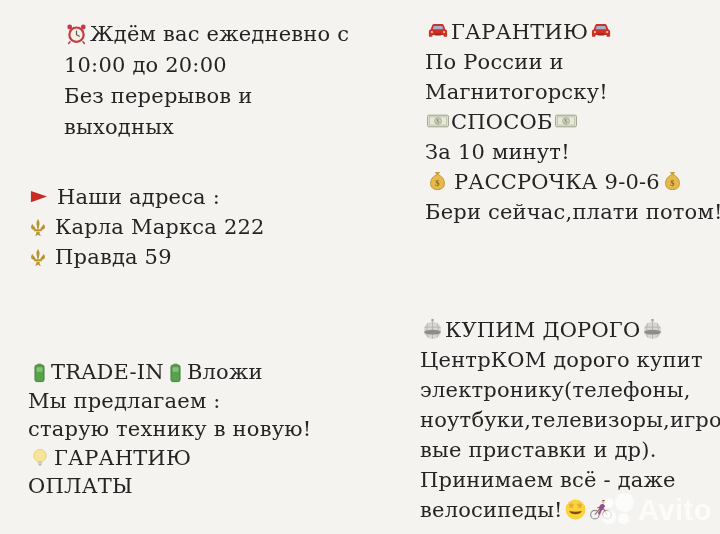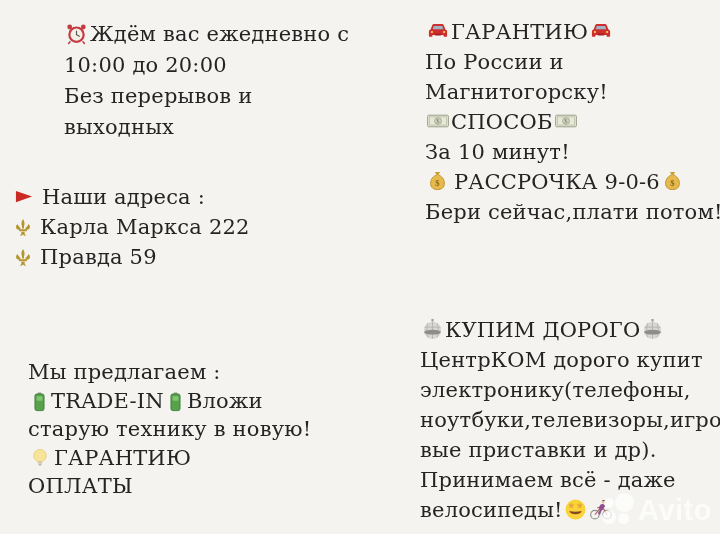--- a/index.html
+++ b/index.html
@@ -16,21 +16,21 @@
   #hours .line{line-height:31px;}
   #offers .line{line-height:28.5px;}
   .txt{vertical-align:baseline;}
   .icon{display:inline-block;vertical-align:-4px;line-height:0;margin:0 1px;}
   .icon svg{display:block;}
   #addresses .icon{margin-right:7px;}
   .icon-alarm-clock{margin-right:2px;}
   .icon-light-bulb{margin-right:3px;}
   .icon-money-bag:first-child{margin-right:5px;}
   #hours{left:32px;top:19px;margin-left:32px;}
-  #addresses{left:12px;top:182px;}
+  #addresses{left:27px;top:182px;}
   #offers{left:28px;top:358px;}
   #delivery{left:425px;top:17px;}
   #buyback{left:420px;top:315px;}
   
   #watermark{
     position:absolute;right:8px;bottom:6px;
     display:flex;align-items:center;gap:3px;
     opacity:0.85;
   }
   #wm-logo{position:relative;width:33px;height:36px;}
@@ -74,30 +74,30 @@
         </svg></span><span class="txt">Карла Маркса 222</span></div>
     <div class="line"><span class="icon icon-fleur-de-lis"><svg viewBox="0 0 24 24" width="20" height="20" fill="#b5952f">
           <path d="M12 1.2 C10.2 4 9.6 6.6 10.6 9.4 c.3.9.4 2 .2 3.1 h2.4 c-.2-1.1-.1-2.2.2-3.1 1-2.8.4-5.4-1.4-8.2 z"></path>
           <path d="M5.2 7.2 c-2.4 2.8-1.9 5.7.6 6.6 1.2.4 2.5.3 3.6-.3 -.2-.9-.6-1.7-1.3-2.4 C7 10 6 8.8 5.2 7.2 z"></path>
           <path d="M18.8 7.2 c-.8 1.6-1.8 2.8-2.9 3.9 -.7.7-1.1 1.5-1.3 2.4 1.1.6 2.4.7 3.6.3 2.5-.9 3-3.8.6-6.6 z"></path>
           <rect x="7.1" y="13.6" width="9.8" height="2.2" rx="1.1"></rect>
           <path d="M10 16.4 h4 c-.3 1.9.1 3.5 1.9 4.9 -1.6.2-2.9-.3-3.9-1.5 -1 1.2-2.3 1.7-3.9 1.5 1.8-1.4 2.2-3 1.9-4.9 z"></path>
         </svg></span><span class="txt">Правда 59</span></div>
   </div>
 <div id="offers" class="block">
-    <div class="line"><span class="txt">Мы предлагаем :</span></div>
     <div class="line"><span class="icon icon-battery"><svg viewBox="0 0 24 24" width="21" height="21">
           <rect x="9.8" y="1.6" width="4.4" height="3" rx="0.8" fill="#9aa096"></rect>
           <rect x="6.8" y="3.4" width="10.4" height="19" rx="2.2" fill="#57a24a" stroke="#3c7c33" stroke-width="1"></rect>
           <rect x="8.6" y="6" width="6.8" height="5" rx="1" fill="#83c474"></rect>
         </svg></span><span class="txt">TRADE-IN</span><span class="icon icon-battery"><svg viewBox="0 0 24 24" width="21" height="21">
           <rect x="9.8" y="1.6" width="4.4" height="3" rx="0.8" fill="#9aa096"></rect>
           <rect x="6.8" y="3.4" width="10.4" height="19" rx="2.2" fill="#57a24a" stroke="#3c7c33" stroke-width="1"></rect>
           <rect x="8.6" y="6" width="6.8" height="5" rx="1" fill="#83c474"></rect>
         </svg></span><span class="txt">Вложи</span></div>
+    <div class="line"><span class="txt">Мы предлагаем :</span></div>
     <div class="line"><span class="txt">старую технику в новую!</span></div>
     <div class="line"><span class="icon icon-light-bulb"><svg viewBox="0 0 24 24" width="22" height="22">
           <circle cx="12" cy="9.5" r="6.8" fill="#f7e49a" stroke="#e8cf6e" stroke-width="1"></circle>
           <path d="M9.6 15.8 h4.8 v1.6 c0 .5-.3.8-.8.8 h-3.2 c-.5 0-.8-.3-.8-.8 z" fill="#cfc7b4"></path>
           <rect x="10.3" y="18.6" width="3.4" height="1.6" rx="0.8" fill="#bdb5a2"></rect>
         </svg></span><span class="txt">ГАРАНТИЮ</span></div>
     <div class="line"><span class="txt">ОПЛАТЫ</span></div>
   </div>
 <div id="delivery" class="block">
     <div class="line"><span class="icon icon-red-car"><svg viewBox="0 0 24 24" width="24" height="24">

